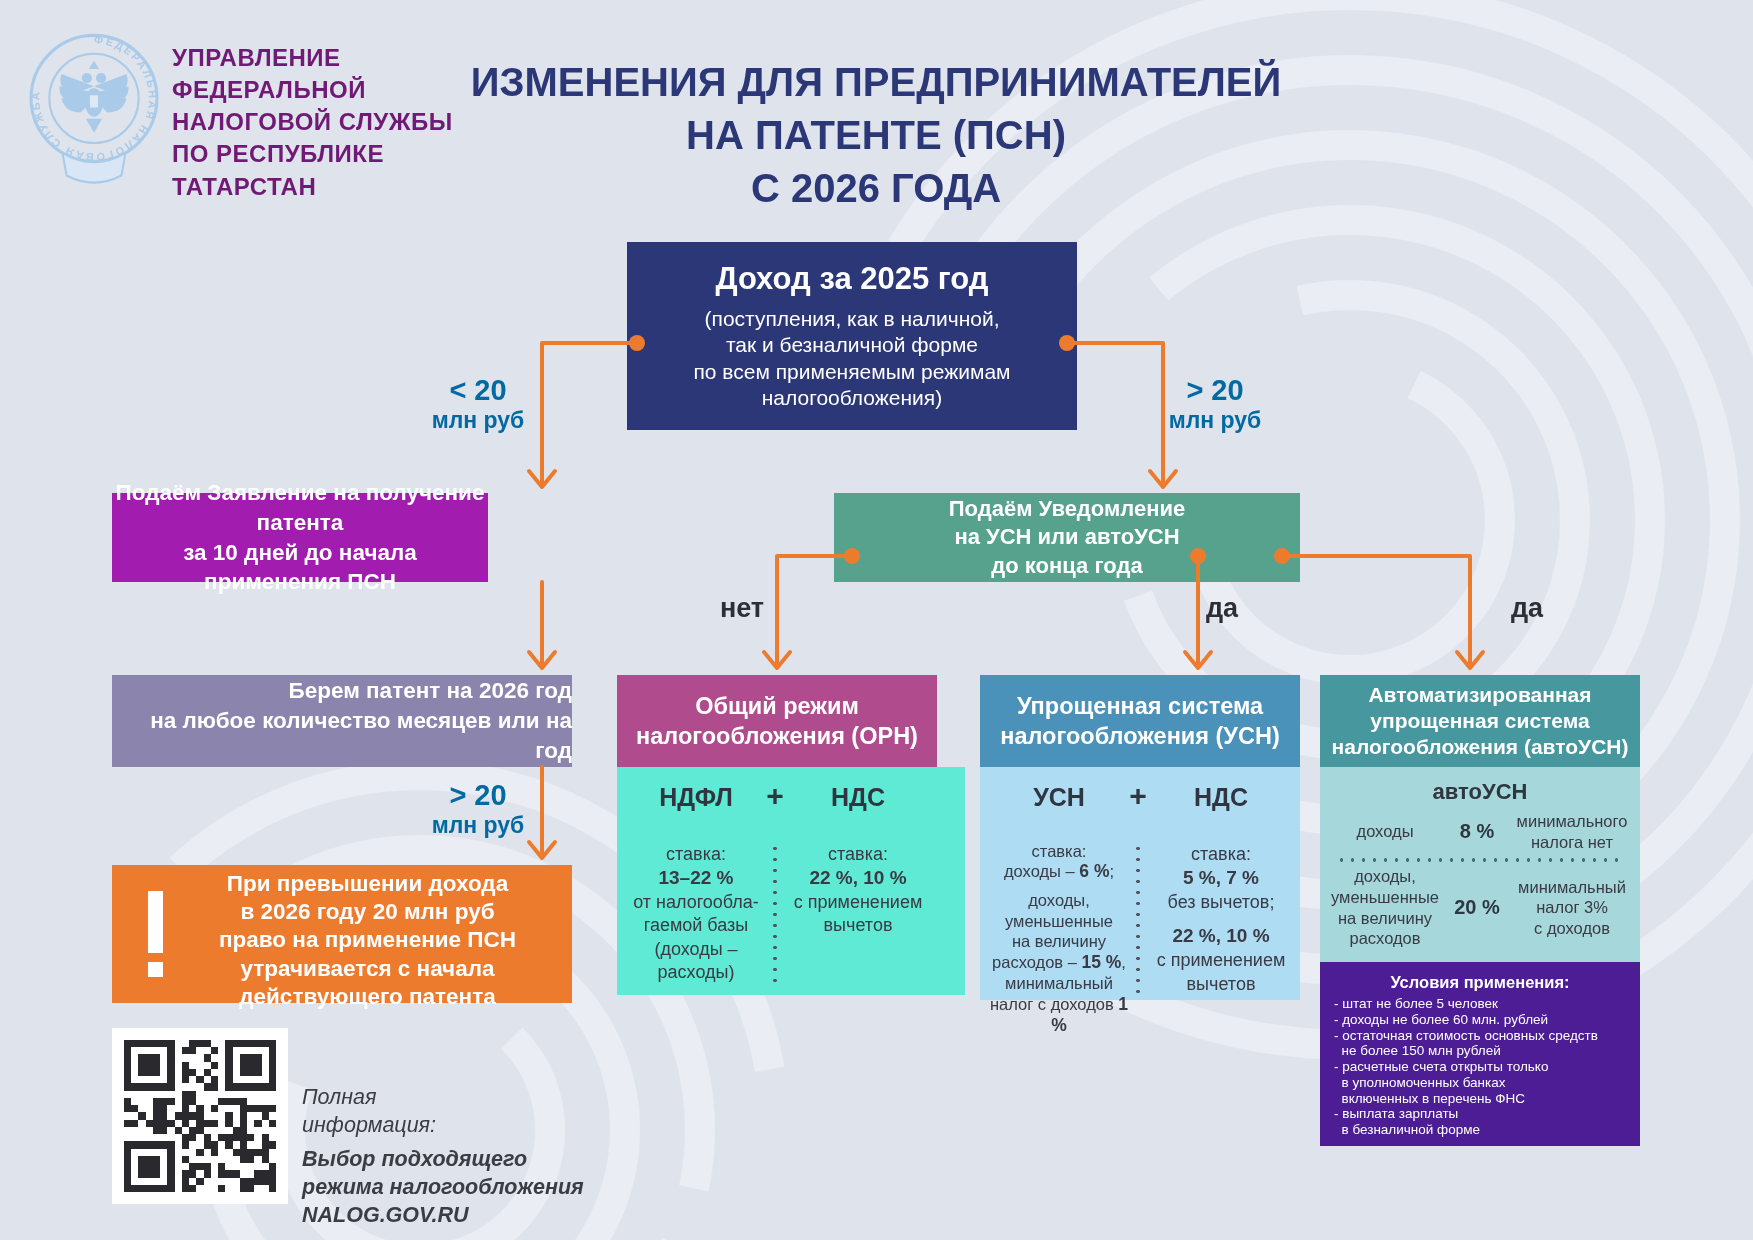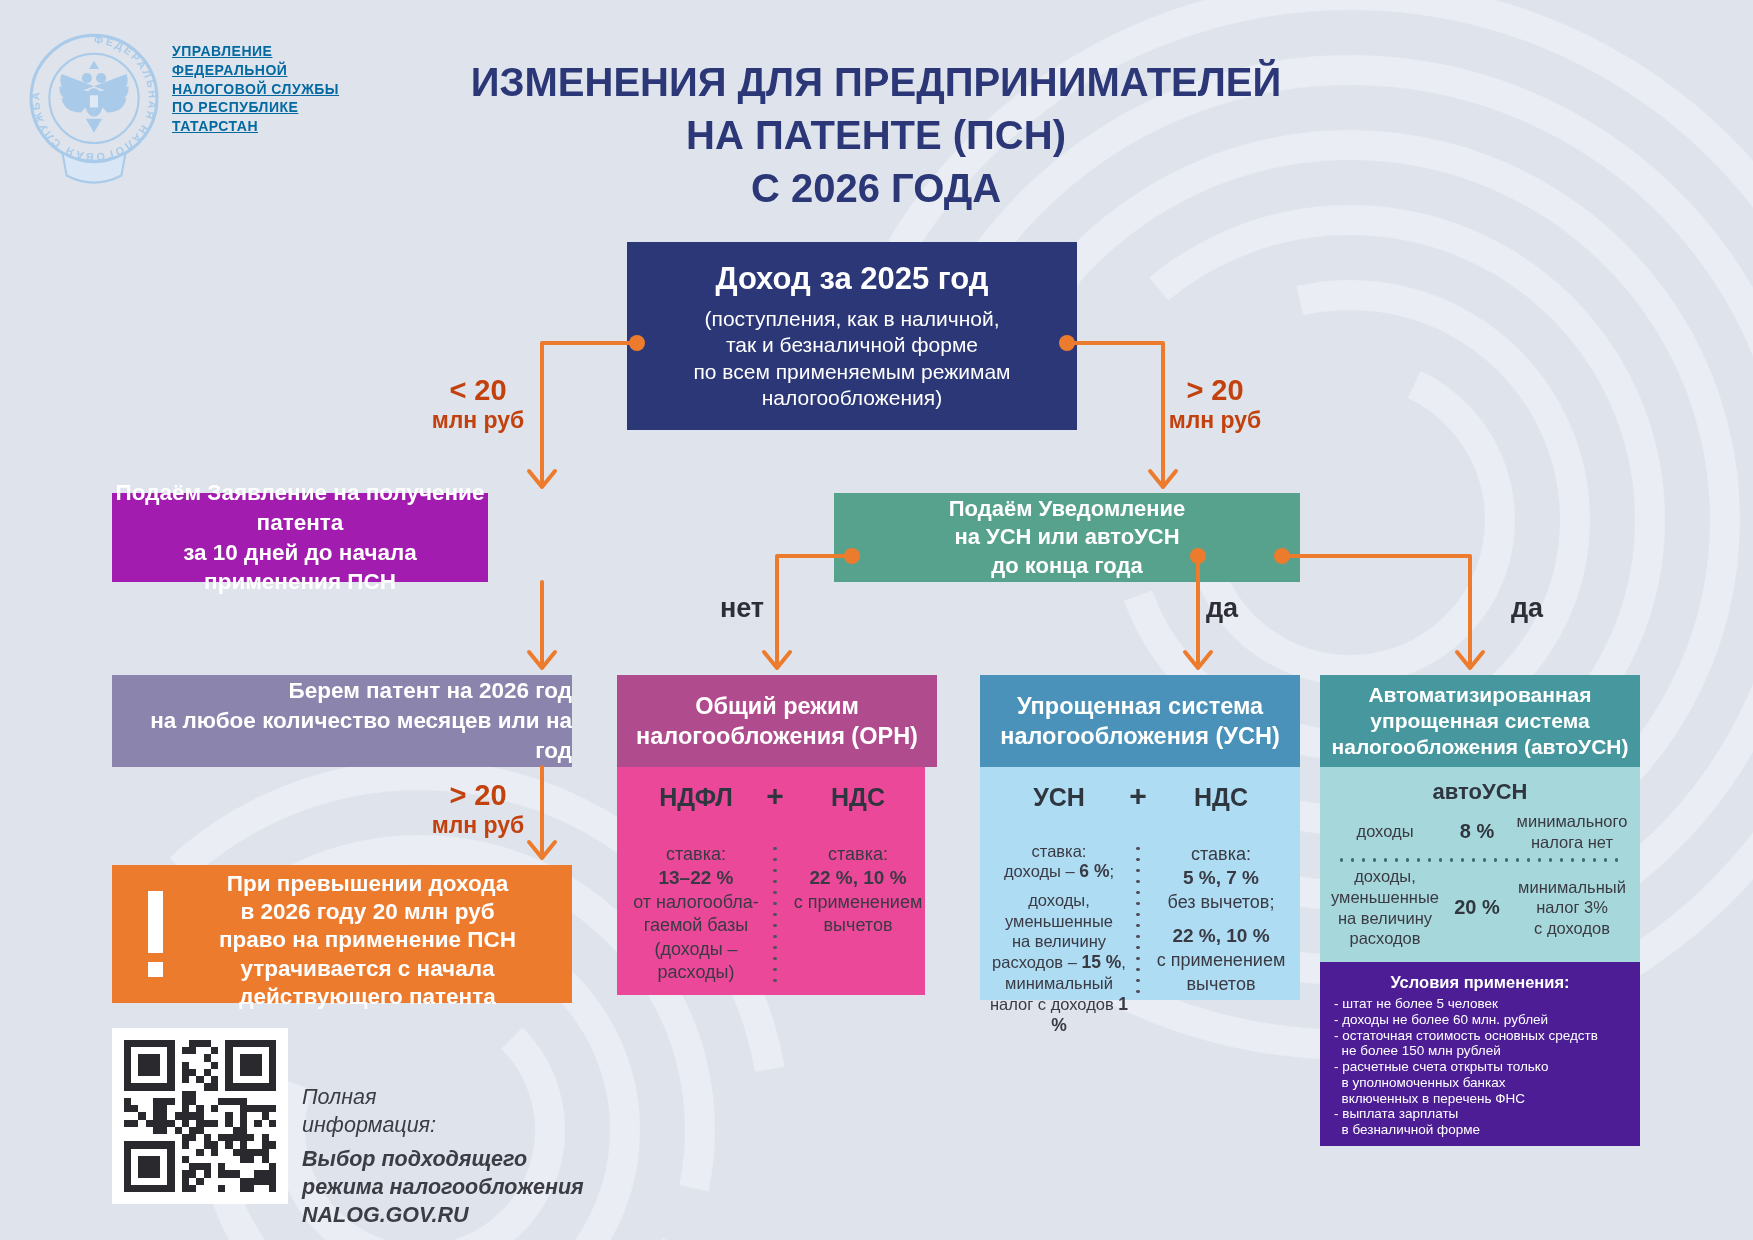--- a/index.html
+++ b/index.html
@@ -4,21 +4,21 @@
 <style>
   html,body{margin:0;padding:0;background:#dee3ec;}
   #canvas{position:relative;width:1753px;height:1240px;background:#dee3ec;overflow:hidden;
           font-family:"Liberation Sans","DejaVu Sans",sans-serif;color:#35343c;margin:0 auto;}
   .abs{position:absolute;box-sizing:border-box;}
   .pre{white-space:pre-line;}
   .flexc{display:flex;align-items:center;justify-content:center;text-align:center;}
   .whitebox{color:#ffffff;font-weight:bold;}
   .z2{z-index:2;} .z5{z-index:5;pointer-events:none;}
   .bgsvg{z-index:0;left:0;top:0;}
-  .amount-label{text-align:center;color:#c2410c;font-weight:bold;z-index:4;}
+  .amount-label{text-align:center;color:#0369a1;font-weight:bold;z-index:4;}
   .amount-label .amt{font-size:29px;line-height:1.1;}
   .amount-label .unit{font-size:23px;line-height:1.2;}
   .branch-word{font-size:27px;font-weight:bold;color:#2e2e36;text-align:center;z-index:4;}
   .col-header{color:#fff;font-weight:bold;text-align:center;}
   .tax-name{font-weight:bold;font-size:25px;color:#2f3640;text-align:center;}
   .plus{font-weight:bold;font-size:30px;color:#2f3640;text-align:center;}
   .cell{font-size:18px;line-height:1.3;text-align:center;color:#3a3a44;}
   .cell .rate{font-weight:bold;font-size:19px;}
   .cell-sm{font-size:16.5px;line-height:1.24;text-align:center;color:#3a3a44;}
   .cell-sm b{font-size:17.5px;}
@@ -71,21 +71,21 @@
       <ellipse cx="65" cy="74" rx="9" ry="14"></ellipse>
       <circle cx="58" cy="50" r="5"></circle>
         <circle cx="72" cy="50" r="5"></circle>
       <path d="M60 41 L65 33 L70 41 Z"></path>
       <path d="M57 90 L73 90 L65 104 Z"></path>
       <rect x="61" y="67" width="8" height="12" fill="#dfe9f5"></rect>
     </g>
     <path d="M34 124 Q65 142 96 124 L92 146 Q65 160 38 146 Z" fill="#d8e6f5" stroke="#a9cbe9" stroke-width="2"></path>
   </svg>
 
-  <div class="abs z2 pre" style="left:172px;top:42px;font-size:14px;line-height:1.34;font-weight:bold;color:#0369a1;letter-spacing:0.5px;text-decoration:underline;">УПРАВЛЕНИЕ
+  <div class="abs z2 pre" style="left:172px;top:42px;font-size:24px;line-height:1.34;font-weight:bold;color:#701a75;letter-spacing:0.5px;">УПРАВЛЕНИЕ
 ФЕДЕРАЛЬНОЙ
 НАЛОГОВОЙ СЛУЖБЫ
 ПО РЕСПУБЛИКЕ
 ТАТАРСТАН</div>
 
   <div class="abs z2 pre" style="left:396px;top:56px;width:960px;text-align:center;font-size:40px;line-height:1.32;font-weight:bold;color:#2b3776;">ИЗМЕНЕНИЯ ДЛЯ ПРЕДПРИНИМАТЕЛЕЙ
 НА ПАТЕНТЕ (ПСН)
 С 2026 ГОДА</div>
 
   <div class="abs z2" style="left:627px;top:242px;width:450px;height:188px;background:#2b3776;display:flex;flex-direction:column;align-items:center;justify-content:center;">
@@ -141,21 +141,21 @@
   </div>
 
   <div class="abs branch-word" style="left:692px;top:593px;width:100px;">нет</div>
   <div class="abs branch-word" style="left:1172px;top:593px;width:100px;">да</div>
   <div class="abs branch-word" style="left:1477px;top:593px;width:100px;">да</div>
 
   <div class="abs z2 flexc col-header" style="left:617px;top:675px;width:320px;height:92px;background:#b04b8d;">
     <span class="pre" style="font-size:23.5px;line-height:1.28;">Общий режим
 налогообложения (ОРН)</span>
   </div>
-  <div class="abs z2" style="left:617px;top:767px;width:308px;height:228px;background:#ec4899;">
+  <div class="abs z2" style="left:617px;top:767px;width:348px;height:228px;background:#5eead4;">
     <div class="abs tax-name" style="left:4px;top:16px;width:150px;">НДФЛ</div>
     <div class="abs plus" style="left:143px;top:12px;width:30px;">+</div>
     <div class="abs tax-name" style="left:166px;top:16px;width:150px;">НДС</div>
     <div class="abs vdots" style="left:156px;top:76px;height:142px;"></div>
     <div class="abs cell" style="left:4px;top:76px;width:150px;">
       <div>ставка:</div>
       <div class="rate">13–22 %</div>
       <div class="pre">от налогообла-
 гаемой базы
 (доходы –

